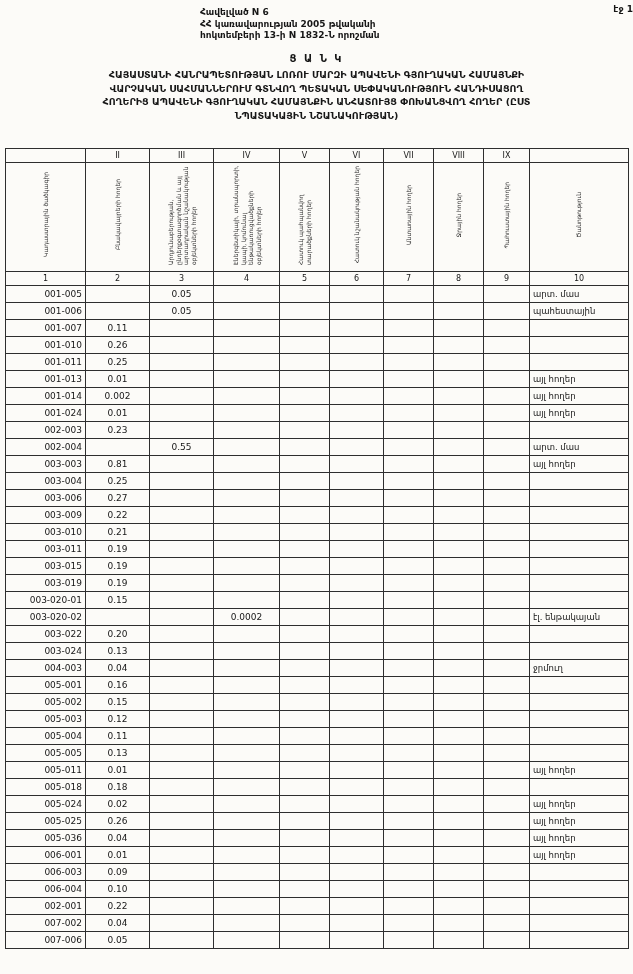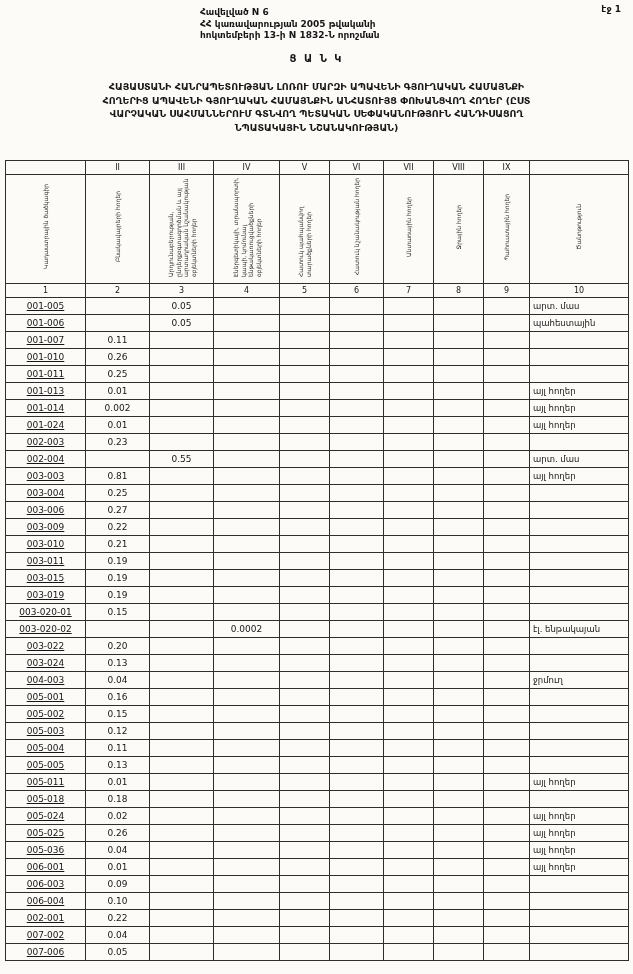--- a/index.html
+++ b/index.html
@@ -12,40 +12,40 @@
     position: relative;
     width: 633px;
     height: 974px;
     background: #fcfbf8;
     color: #161616;
     overflow: hidden;
   }
   .page-num {
     position: absolute;
     top: 4px;
-    right: 12px;
+    right: 0;
     font-size: 9px;
     font-weight: bold;
   }
   .appendix {
     padding-top: 7px;
     padding-left: 200px;
     font-size: 9px;
     font-weight: bold;
     line-height: 1.3;
   }
   .list-title {
     margin-top: 11px;
     text-align: center;
     font-size: 10px;
     font-weight: bold;
     letter-spacing: 2px;
   }
   .main-title {
-    margin-top: 16px;
+    margin-top: 4px;
     text-align: center;
     font-size: 9.5px;
     font-weight: bold;
     line-height: 1.42;
     padding: 0 18px;
   }
   table.land-table {
     margin: 26px 14px 0 5px;
     width: 623px;
     border-collapse: collapse;
@@ -84,43 +84,43 @@
     text-align: center;
     vertical-align: middle;
   }
   tbody td {
     height: 17px;
     font-size: 9px;
     padding: 0 3px;
     vertical-align: middle;
     white-space: nowrap;
   }
-  tbody td.code { text-align: center; text-decoration: underline; }
+  tbody td.code { text-align: right; }
   tbody td.val  { text-align: center; }
   tbody td.note { text-align: left; font-size: 8.5px; }
 </style>
 </head>
 <body>
 
 <div class="page">
 
   <div class="page-num">էջ 1</div>
 
   <div class="appendix">
     <div>Հավելված N 6</div>
     <div>ՀՀ կառավարության 2005 թվականի</div>
     <div>հոկտեմբերի 13-ի N 1832-Ն որոշման</div>
   </div>
 
   <div class="list-title">Ց Ա Ն Կ</div>
 
   <div class="main-title">
     <div>ՀԱՅԱՍՏԱՆԻ ՀԱՆՐԱՊԵՏՈՒԹՅԱՆ ԼՈՌՈՒ ՄԱՐԶԻ ԱՊԱՎԵՆԻ ԳՅՈՒՂԱԿԱՆ ՀԱՄԱՅՆՔԻ</div>
+    <div>ՎԱՐՉԱԿԱՆ ՍԱՀՄԱՆՆԵՐՈՒՄ ԳՏՆՎՈՂ ՊԵՏԱԿԱՆ ՍԵՓԱԿԱՆՈՒԹՅՈՒՆ ՀԱՆԴԻՍԱՑՈՂ</div>
     <div>ՀՈՂԵՐԻՑ ԱՊԱՎԵՆԻ ԳՅՈՒՂԱԿԱՆ ՀԱՄԱՅՆՔԻՆ ԱՆՀԱՏՈՒՅՑ ՓՈԽԱՆՑՎՈՂ ՀՈՂԵՐ (ԸՍՏ</div>
-    <div>ՎԱՐՉԱԿԱՆ ՍԱՀՄԱՆՆԵՐՈՒՄ ԳՏՆՎՈՂ ՊԵՏԱԿԱՆ ՍԵՓԱԿԱՆՈՒԹՅՈՒՆ ՀԱՆԴԻՍԱՑՈՂ</div>
     <div>ՆՊԱՏԱԿԱՅԻՆ ՆՇԱՆԱԿՈՒԹՅԱՆ)</div>
   </div>
 
   <table class="land-table">
     <colgroup>
       <col style="width:80px">
         <col style="width:64px">
         <col style="width:64px">
         <col style="width:66px">
       <col style="width:50px">

